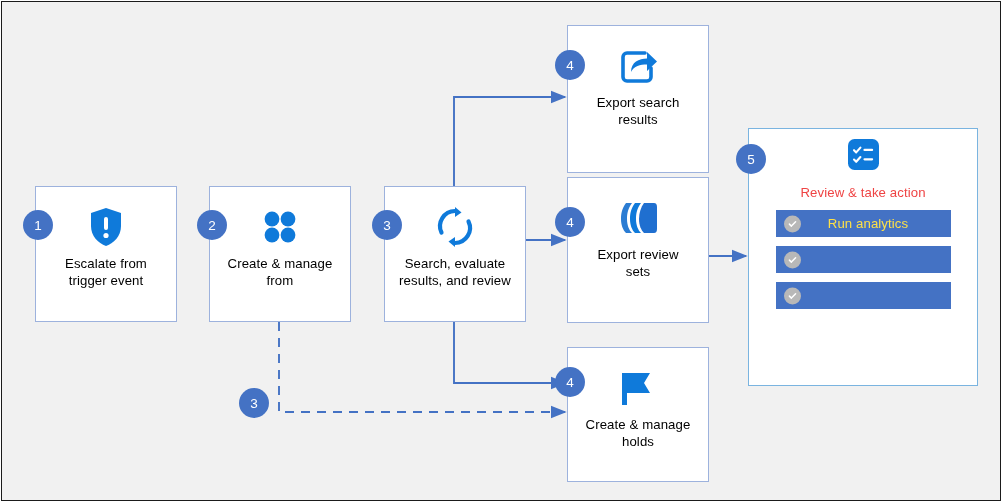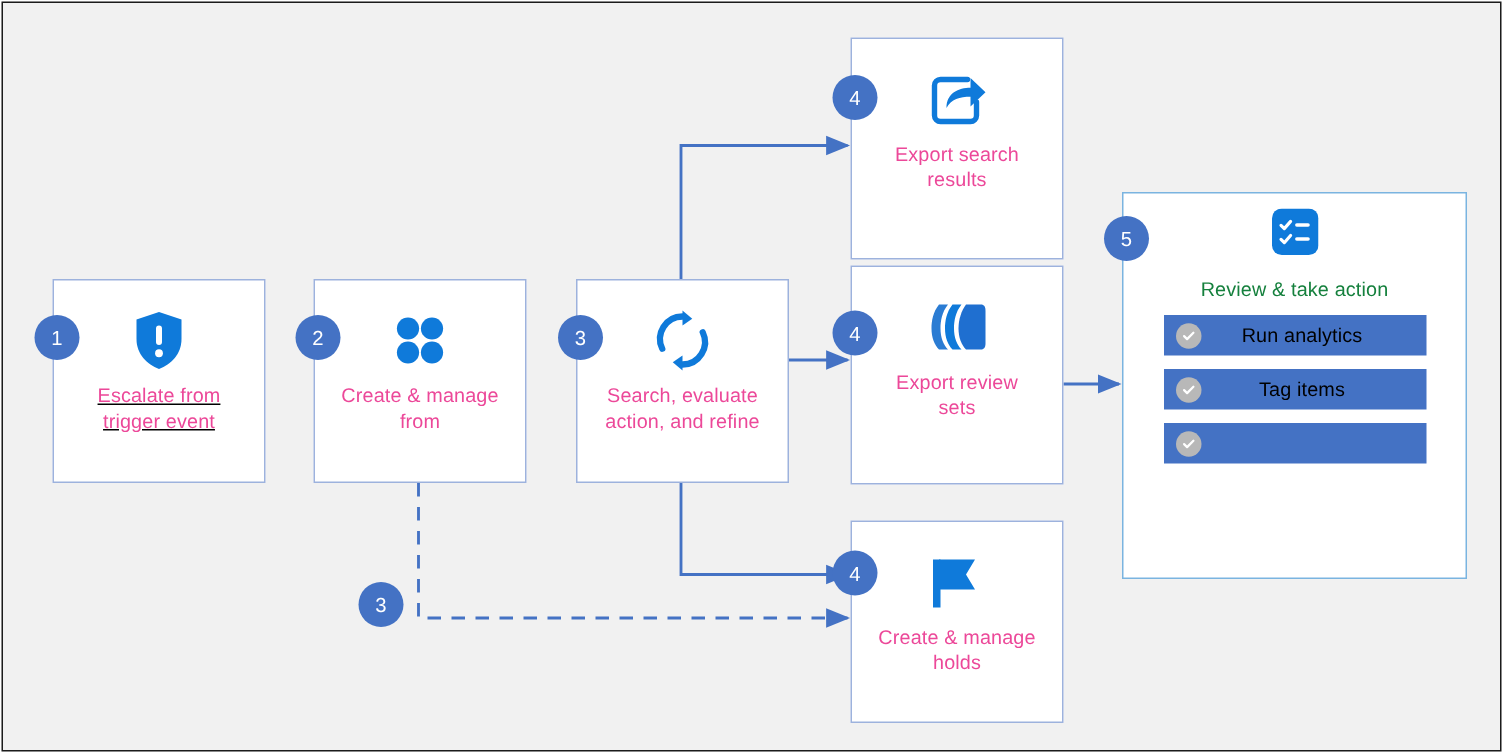--- a/index.html
+++ b/index.html
@@ -31,55 +31,55 @@
     justify-content:flex-start;
   }
   .node .icon-wrap{
     display:flex;align-items:center;justify-content:center;
     height:56px;
     margin-top:12px;
   }
   .node .node-label{
     font-size:13.2px;
     line-height:17px;
-    color:#ec4899;
+    color:#000000;
     text-align:center;
     padding:0 10px;
     font-weight:400;
     letter-spacing:.1px;
   }
 
   
   .panel{
     position:absolute;
     background:#ffffff;
     border:1px solid #7ab4e0;
     box-sizing:border-box;
     display:flex;flex-direction:column;align-items:center;
   }
   .panel .panel-title{
-    font-size:13.2px;color:#15803d;text-align:center;
+    font-size:13.2px;color:#ef4444;text-align:center;
     margin-top:4px;margin-bottom:10px;letter-spacing:.1px;
   }
   .action-btn{
     width:175px;height:27px;
     background:#4472c4;
     display:flex;align-items:center;
     margin-bottom:9px;
     position:relative;
   }
   .action-btn .chk{
     position:absolute;left:8px;top:50%;transform:translateY(-50%);
     width:17px;height:17px;border-radius:50%;
     background:#b8b8b8;
     display:flex;align-items:center;justify-content:center;
   }
   .action-btn .btn-text{
     width:100%;text-align:center;
-    color:#000000;font-size:13.2px;letter-spacing:.1px;
+    color:#fde047;font-size:13.2px;letter-spacing:.1px;
     padding-left:10px;box-sizing:border-box;
   }
 
   .step{
     position:absolute;
     width:30px;height:30px;border-radius:50%;
     background:#4472c4;
     color:#ffffff;
     display:flex;align-items:center;justify-content:center;
     font-size:13.5px;
@@ -102,21 +102,21 @@
 
     <path d="M524,238 L563,238" fill="none" stroke="#4472c4" stroke-width="1.9" marker-end="url(#ah)"></path>
 
     <path d="M452,320 L452,381 L563,381" fill="none" stroke="#4472c4" stroke-width="1.9" marker-end="url(#ah)"></path>
 
     <path d="M706,254 L744,254" fill="none" stroke="#4472c4" stroke-width="1.9" marker-end="url(#ah)"></path>
 
     <path d="M277,320 L277,410 L563,410" fill="none" stroke="#4472c4" stroke-width="1.9" stroke-dasharray="9 7" marker-end="url(#ah)"></path>
   </svg>
 
-  <div class="node" style="left:33px;top:184px;width:142px;height:136px;text-decoration:underline;">
+  <div class="node" style="left:33px;top:184px;width:142px;height:136px;">
     <div class="icon-wrap">
       <svg width="34" height="40" viewBox="0 0 34 40">
         <path d="M17 1 L32 6 L32 19 C32 29 25 36 17 39 C9 36 2 29 2 19 L2 6 Z" fill="#0f7ada"></path>
         <rect x="15" y="10" width="4" height="13" rx="2" fill="#ffffff"></rect>
         <circle cx="17" cy="28.5" r="2.6" fill="#ffffff"></circle>
       </svg>
     </div>
     <div class="node-label">
       <span>Escalate from</span><br>
       <span>trigger event</span>
@@ -144,21 +144,21 @@
     <div class="icon-wrap">
       <svg width="40" height="42" viewBox="0 0 40 42">
         <path d="M20 5 a15 15 0 0 0 -13.5 21.5" fill="none" stroke="#0f7ada" stroke-width="4.2" stroke-linecap="round"></path>
         <path d="M20 37 a15 15 0 0 0 13.5 -21.5" fill="none" stroke="#0f7ada" stroke-width="4.2" stroke-linecap="round"></path>
         <path d="M20 1 L26.5 6.5 L20 11 Z" fill="#0f7ada"></path>
         <path d="M20 41 L13.5 35.5 L20 31 Z" fill="#0f7ada"></path>
       </svg>
     </div>
     <div class="node-label">
       <span>Search, evaluate</span><br>
-      <span>action, and refine</span>
+      <span>results, and review</span>
     </div>
   </div>
   <div class="step" style="left:370px;top:208px;">3</div>
 
   <div class="node" style="left:565px;top:23px;width:142px;height:148px;">
     <div class="icon-wrap">
       <svg width="40" height="38" viewBox="0 0 40 38">
         <path d="M27 6 L9 6 C6.8 6 5 7.8 5 10 L5 30 C5 32.2 6.8 34 9 34 L29 34 C31.2 34 33 32.2 33 30 L33 21" fill="none" stroke="#0f7ada" stroke-width="3.6" stroke-linecap="round"></path>
         <path d="M13 25 C13 15 21 11.5 29 11.5 L29 5 L39 14.5 L29 24 L29 17.5 C22 17.5 16 19 13 25 Z" fill="#0f7ada"></path>
       </svg>
@@ -221,21 +221,20 @@
       </span>
       <span class="btn-text">Run analytics</span>
     </div>
 
     <div class="action-btn">
       <span class="chk">
         <svg width="11" height="11" viewBox="0 0 11 11">
             <path d="M2.4 5.6 L4.4 7.6 L8.6 3.3" fill="none" stroke="#ffffff" stroke-width="1.5" stroke-linecap="round" stroke-linejoin="round"></path>
           </svg>
       </span>
-      <span class="btn-text">Tag items</span>
     </div>
 
     <div class="action-btn">
       <span class="chk">
         <svg width="11" height="11" viewBox="0 0 11 11">
             <path d="M2.4 5.6 L4.4 7.6 L8.6 3.3" fill="none" stroke="#ffffff" stroke-width="1.5" stroke-linecap="round" stroke-linejoin="round"></path>
           </svg>
       </span>
     </div>
 

